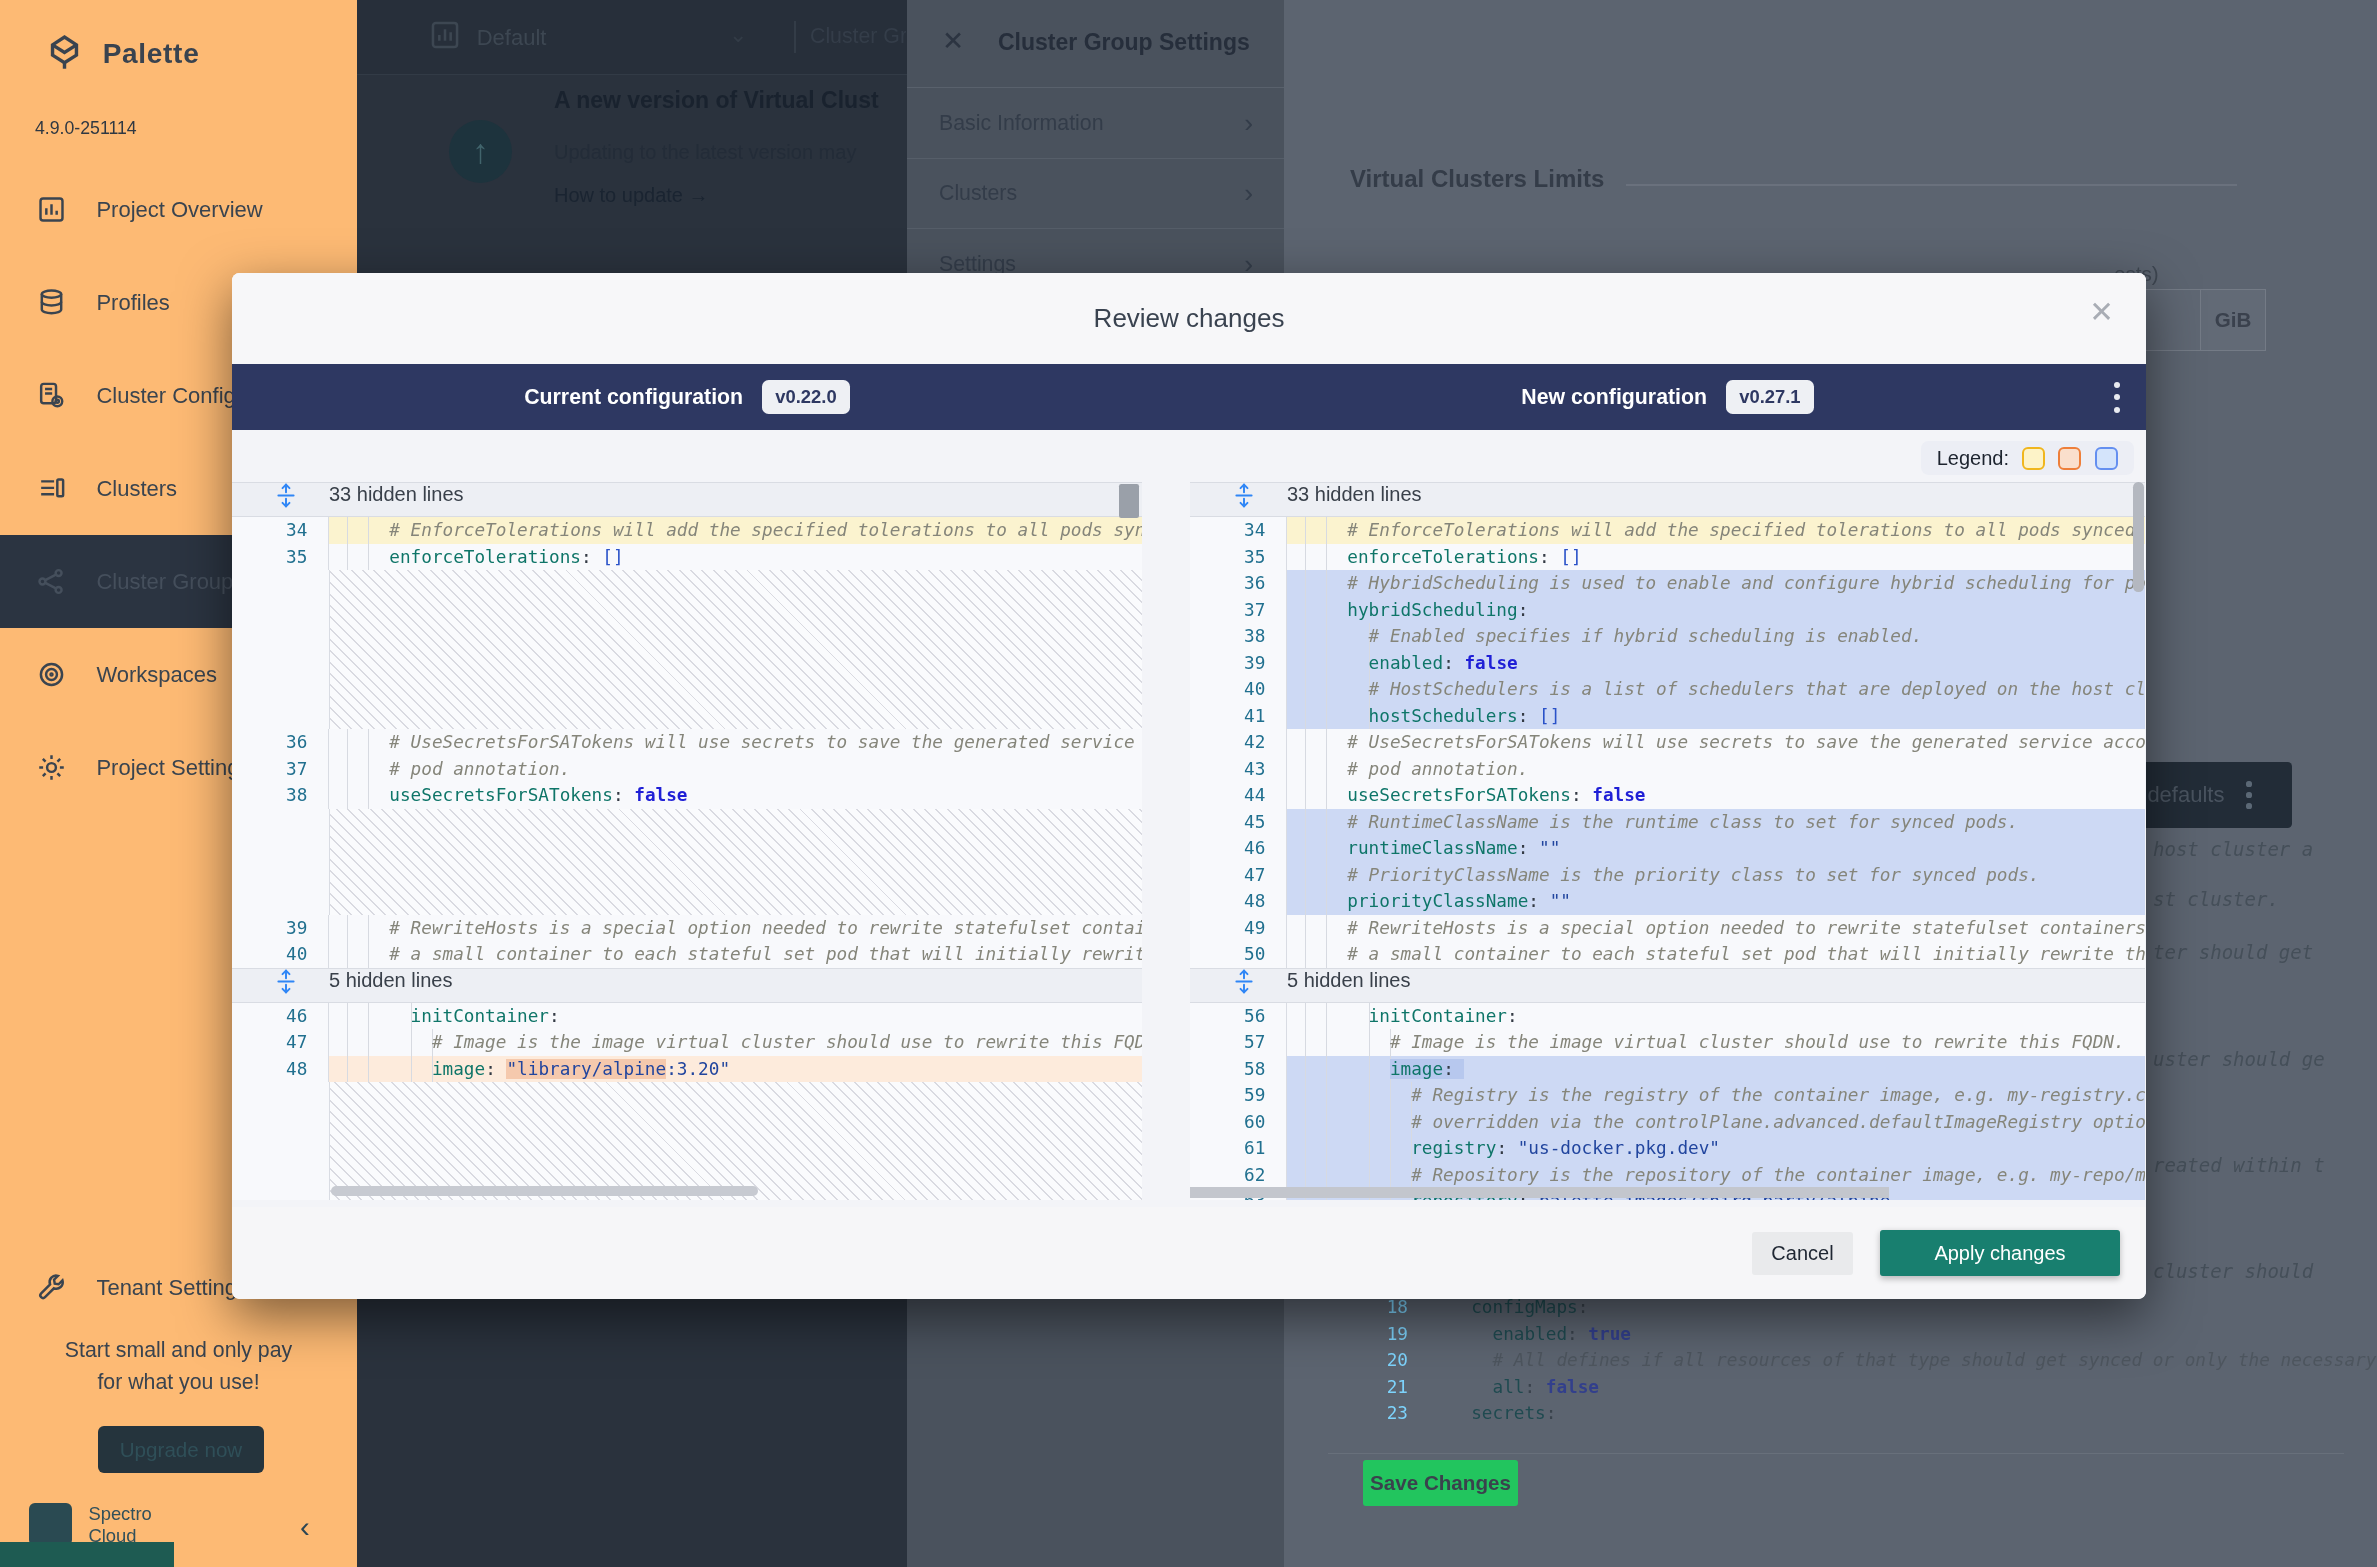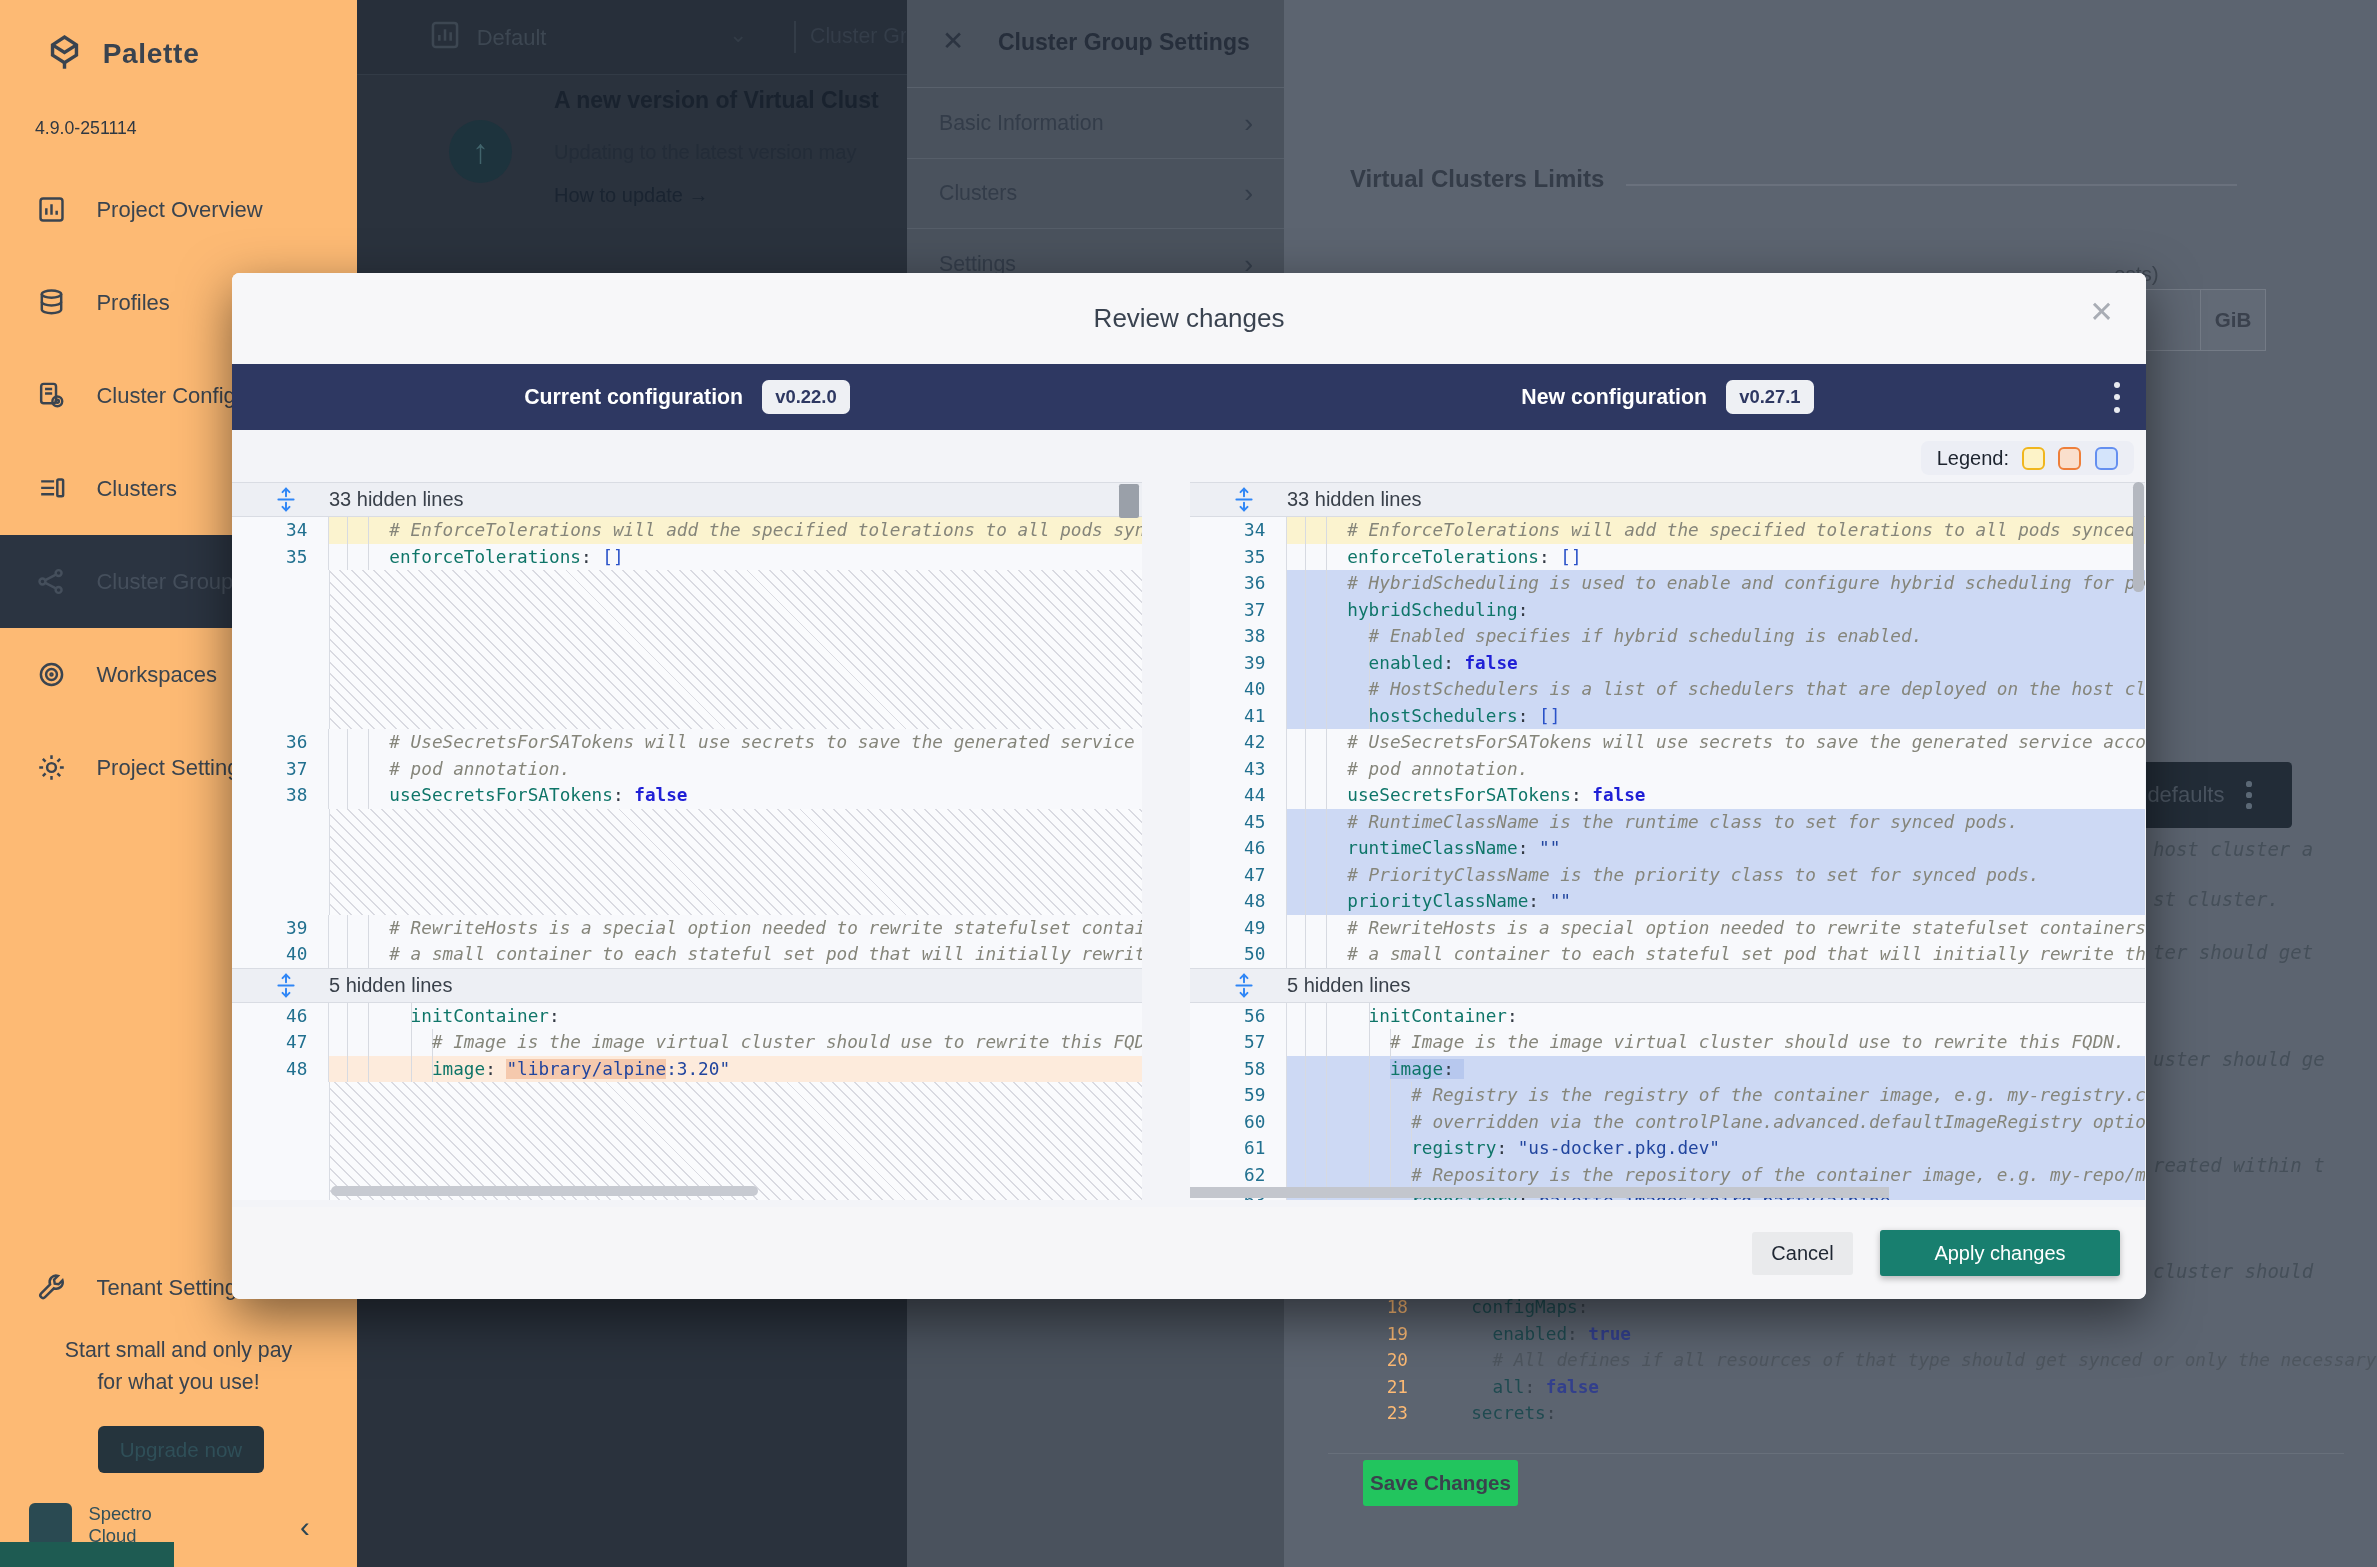--- a/index.html
+++ b/index.html
@@ -54,21 +54,21 @@
            color:#3a414d;font-size:20.6px;font-weight:bold;display:flex;align-items:center;justify-content:center;box-sizing:border-box}
   .defaults-btn{position:absolute;left:823px;top:762px;width:185px;height:66px;background:#222c37;border-radius:4.4px;
                 display:flex;align-items:center;justify-content:center;gap:22px;color:#49535f;font-size:22px}
   .defaults-btn .dots{display:flex;flex-direction:column;gap:5.9px}
   .defaults-btn .dots i{width:5.2px;height:5.2px;border-radius:50%;background:#5b6875}
   .frag{position:absolute;left:869px;font-family:"DejaVu Sans Mono",monospace;font-style:italic;font-size:19px;
         color:#454f59;white-space:nowrap}
   .frag0{top:838px}.frag1{top:888px}.frag2{top:941px}.frag3{top:1048px}.frag4{top:1154px}.frag5{top:1260px}
   .bg-editor{position:absolute;left:77px;top:1294px;width:1016px;overflow:hidden}
   .bge-row{display:flex;height:26.5px;line-height:26.5px;font-family:"DejaVu Sans Mono",monospace;font-size:17.7px;white-space:pre}
-  .bge-row .bln{flex:0 0 47px;text-align:right;padding-right:20.6px;color:#fdba74}
+  .bge-row .bln{flex:0 0 47px;text-align:right;padding-right:20.6px;color:#7dd3fc}
   .bg-editor .c{color:#4d555e;font-style:italic}
   .bg-editor .k{color:#1f4a50}
   .bg-editor .p{color:#39424c}
   .bg-editor .v{color:#323f8c;font-weight:bold}
   .bge-hr{position:absolute;left:44px;top:1453px;width:1016px;height:0.7px;background:#68707b}
   .save-btn{position:absolute;left:79px;top:1460px;width:155px;height:46px;background:#22c55e;border-radius:2.9px;
             color:#3a424d;font-size:20.6px;font-weight:bold;display:flex;align-items:center;justify-content:center}
 
   
   .modal{position:absolute;left:232px;top:273px;width:1914px;height:1026px;background:#f3f4f8;border-radius:7.4px;
@@ -93,21 +93,21 @@
   .pane-left{left:0;width:910px}
   .pane-right{left:958px;width:955px}
   .row-code{display:flex;height:26.5px;line-height:26.5px;font-family:"DejaVu Sans Mono",monospace;font-size:17.7px;white-space:pre}
   .ln{flex:0 0 97px;box-sizing:border-box;text-align:right;padding-right:20.6px;color:#21708f;border-right:0.7px solid #d9dce3}
   .code{flex:1;padding-left:17.7px;box-sizing:border-box;overflow:hidden}
   .hl-y .code{background-color:#fbf3cf}
   .hl-o .code{background-color:#fdebdc}
   .hl-b .code{background-color:#cdd9f4}
   .row-gap{margin-left:97px;border-left:0.7px solid #d9dce3;
            background:repeating-linear-gradient(45deg,#fafbfd 0 6.6px,#d9dae1 6.6px 8px)}
-  .row-hidden{height:35px;display:flex;align-items:center;background:#edeff4;border-top:0.7px solid #d9dce3;
+  .row-hidden{height:35px;display:flex;align-items:flex-start;background:#edeff4;border-top:0.7px solid #d9dce3;
               border-bottom:0.7px solid #d9dce3;box-sizing:border-box;font-size:20px;color:#39404a;cursor:pointer}
   .row-hidden svg{margin-left:43px}
   .row-hidden .hl-label{margin-left:32px;font-family:"Liberation Sans",sans-serif}
   .c{color:#85857a;font-style:italic}
   .k{color:#0e7568}
   .p{color:#333a44}
   .v{color:#1f1fd6;font-weight:bold}
   .s{color:#21459e}
   .b{color:#2a52c8}
   .kh{color:#0e7568;background:#b7c8ee}

